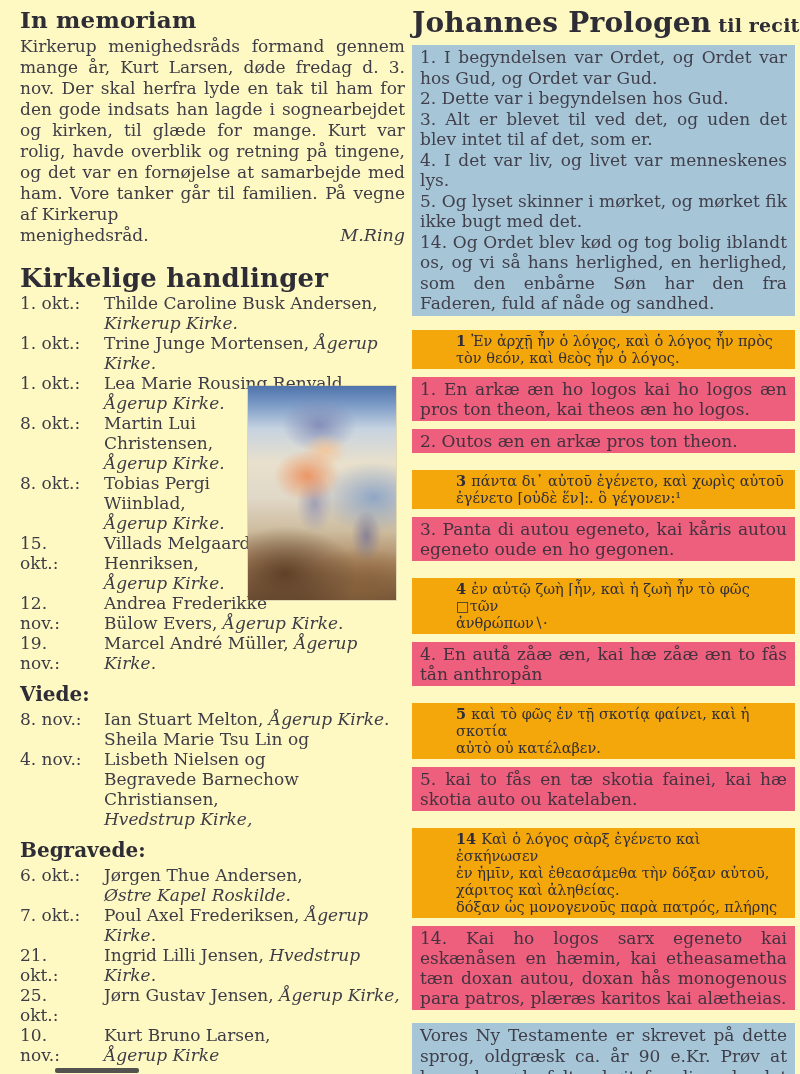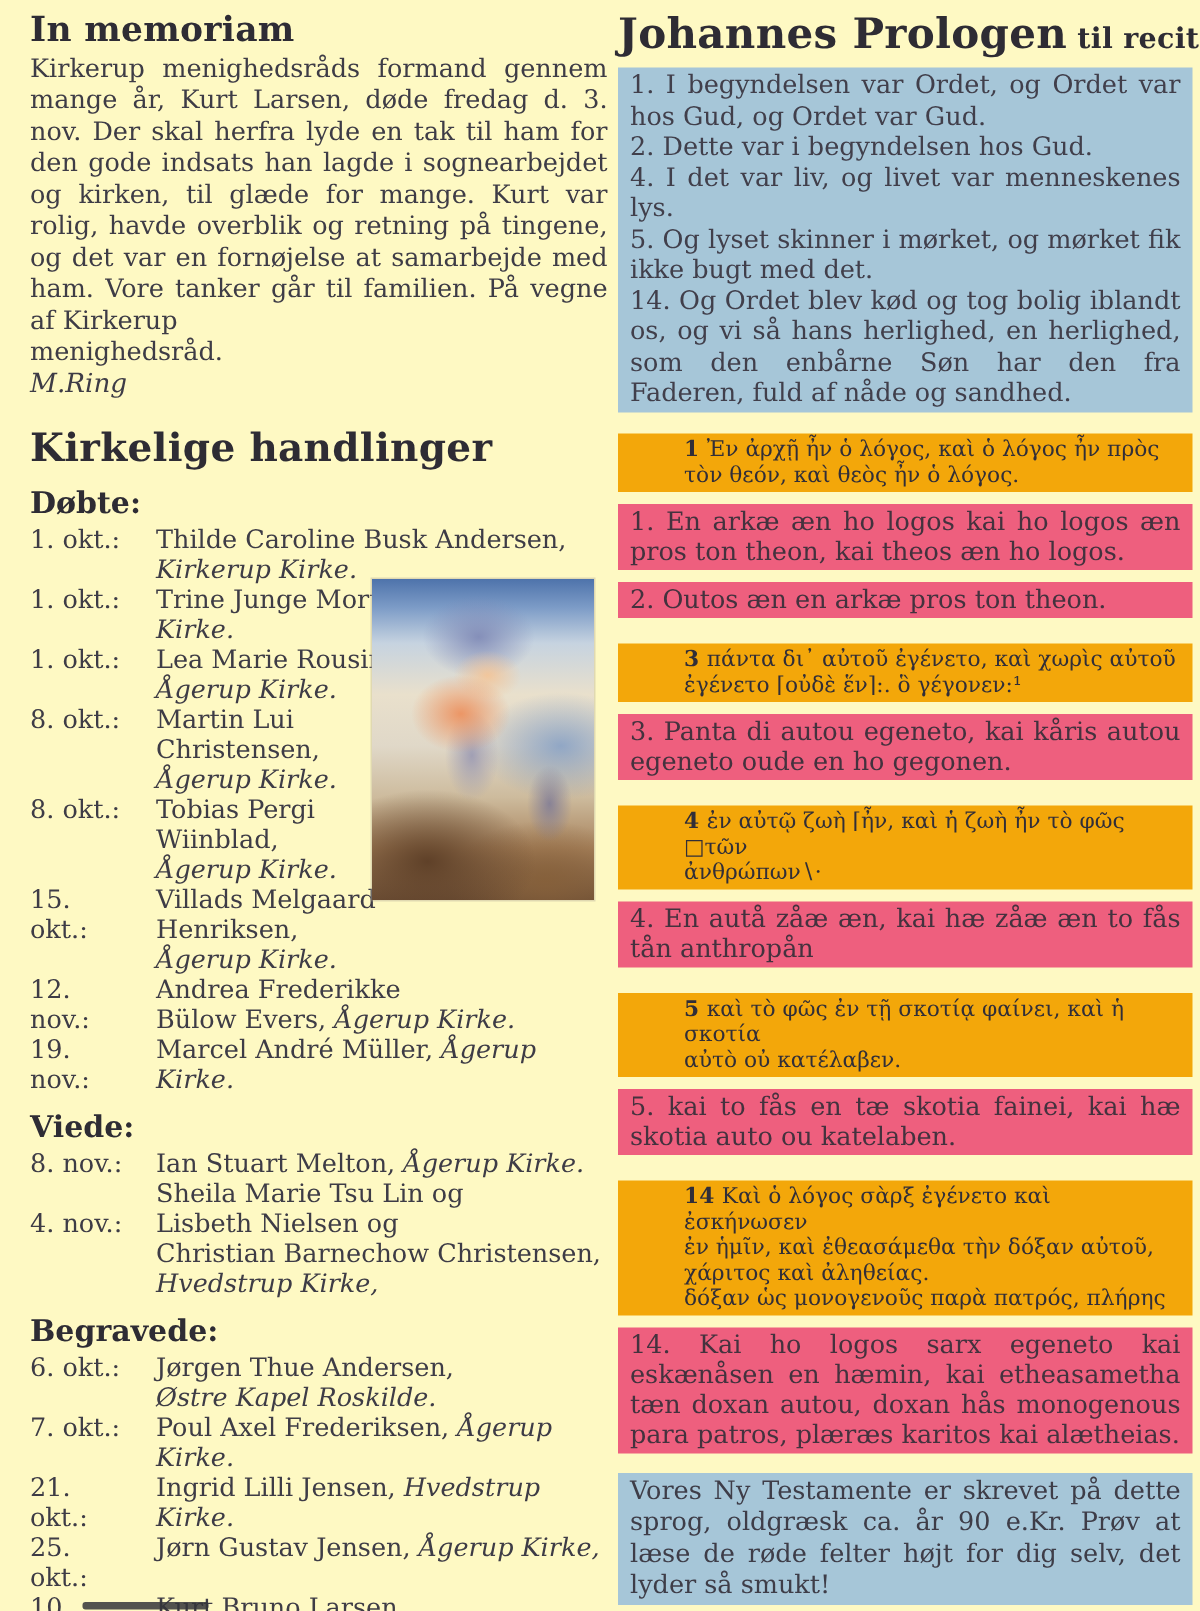--- a/index.html
+++ b/index.html
@@ -10,21 +10,21 @@
   .page{
     position:relative;width:800px;height:1074px;margin:0 auto;
     background:#fef9c3;overflow:hidden;
     font-family:"DejaVu Serif","Liberation Serif",serif;
     color:var(--ink);
   }
   
   .col-left{position:absolute;left:20px;top:6px;width:385px;}
   .h-memoriam{font-size:23px;font-weight:bold;color:var(--ink-dark);margin:0 0 3px 0;letter-spacing:.2px;}
   .memoriam-body{font-size:17px;line-height:21px;text-align:justify;margin:0;}
-  .memoriam-last{display:flex;justify-content:space-between;font-size:17px;line-height:21px;flex-direction:column;}
+  .memoriam-last{display:flex;justify-content:space-between;font-size:17px;line-height:21px;}
   .memoriam-last i{font-size:17.5px;}
   .h-handlinger{font-size:26px;font-weight:bold;color:var(--ink-dark);margin:17px 0 0 0;letter-spacing:.2px;}
   .subheading{font-size:20px;font-weight:bold;color:var(--ink-dark);margin:9px 0 3px 0;}
   .entry{display:flex;font-size:17px;line-height:20px;gap:16px;}
   .entry .date{width:68px;flex:0 0 68px;}
   .entry .lines{flex:1;}
   .entry .line{display:block;}
   
   .painting{
     position:absolute;left:248px;top:386px;width:148px;height:214px;
@@ -64,21 +64,20 @@
 
   <div class="col-left">
     <div class="h-memoriam">In memoriam</div>
     <p class="memoriam-body">Kirkerup menighedsråds formand gennem mange år, Kurt Larsen, døde fredag d. 3. nov. Der skal herfra lyde en tak til ham for den gode indsats han lagde i sognearbejdet og kirken, til glæde for mange. Kurt var rolig, havde overblik og retning på tingene, og det var en fornøjelse at samarbejde med ham. Vore tanker går til familien. På vegne af Kirkerup</p>
     <div class="memoriam-last">
       <span>menighedsråd.</span>
       <i>M.Ring</i>
     </div>
     <div class="h-handlinger">Kirkelige handlinger</div>
     <div id="sections">
-        <div class="subheading">Døbte:</div>
         <div class="entry">
           <span class="date">1. okt.:</span>
           <div class="lines">
             <span class="line"><span>Thilde Caroline Busk Andersen,</span></span>
             <span class="line"><i>Kirkerup Kirke.</i></span>
           </div>
         </div>
         <div class="entry">
           <span class="date">1. okt.:</span>
           <div class="lines">
@@ -134,21 +133,21 @@
           <span class="date">8. nov.:</span>
           <div class="lines">
             <span class="line"><span>Ian Stuart Melton, </span><i>Ågerup Kirke.</i></span>
             <span class="line"><span>Sheila Marie Tsu Lin og</span></span>
           </div>
         </div>
         <div class="entry">
           <span class="date">4. nov.:</span>
           <div class="lines">
             <span class="line"><span>Lisbeth Nielsen og</span></span>
-            <span class="line"><span>Christian Barnechow Christensen,</span></span>
+            <span class="line"><span>Begravede Barnechow Christiansen,</span></span>
             <span class="line"><i>Hvedstrup Kirke,</i></span>
           </div>
         </div>
         <div class="subheading">Begravede:</div>
         <div class="entry">
           <span class="date">6. okt.:</span>
           <div class="lines">
             <span class="line"><span>Jørgen Thue Andersen,</span></span>
             <span class="line"><i>Østre Kapel Roskilde.</i></span>
           </div>
@@ -181,20 +180,21 @@
       </div>
   </div>
 
   <div class="painting"></div>
 
   <div class="col-right">
     <div class="r-title"><span>Johannes Prologen</span><span class="sub"> til recitationsbrug</span></div>
     <div class="block blue-block danish" id="danish-block">
         <p>1. I begyndelsen var Ordet, og Ordet var hos Gud, og Ordet var Gud.</p>
         <p>2. Dette var i begyndelsen hos Gud.</p>
+        <p>3. Alt er blevet til ved det, og uden det blev intet til af det, som er.</p>
         <p>4. I det var liv, og livet var menneskenes lys.</p>
         <p>5. Og lyset skinner i mørket, og mørket fik ikke bugt med det.</p>
         <p>14. Og Ordet blev kød og tog bolig iblandt os, og vi så hans herlighed, en herlighed, som den enbårne Søn har den fra Faderen, fuld af nåde og sandhed.</p>
       </div>
     <div id="verses">
         <div class="block greek">
           <div class="gline"><b>1 </b>Ἐν ἀρχῇ ἦν ὁ λόγος, καὶ ὁ λόγος ἦν πρὸς</div>
           <div class="gline">τὸν θεόν, καὶ θεὸς ἦν ὁ λόγος.</div>
         </div>
         <div class="block translit">1. En arkæ æn ho logos kai ho logos æn pros ton theon, kai theos æn ho logos.</div>

